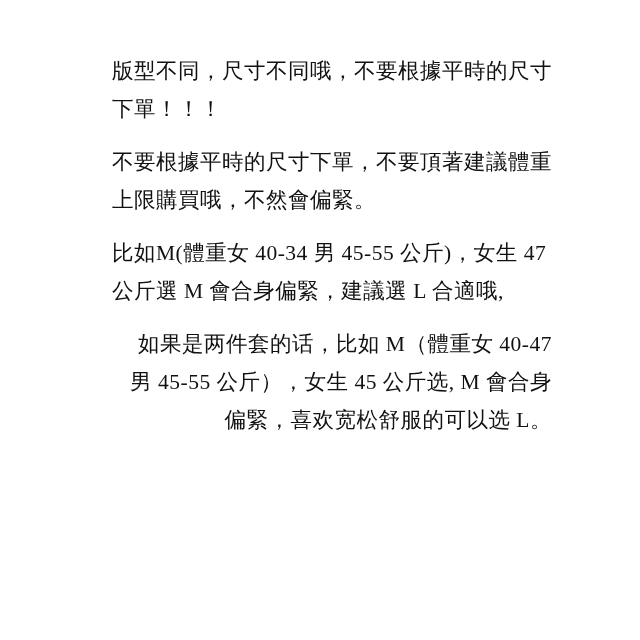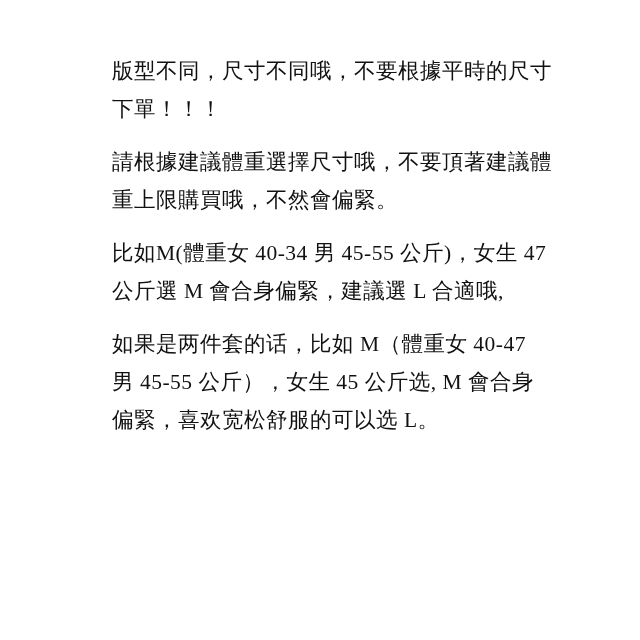--- a/index.html
+++ b/index.html
@@ -27,23 +27,24 @@
     line-height: 38px;
     letter-spacing: 0.5px;
     text-align: left;
     margin: 0 0 15px 0;
     white-space: pre-wrap;
     word-break: break-word;
     font-weight: 400;
   }
   .para:last-child {
     margin-bottom: 0;
+    text-align: right;
   }
 </style>
 </head>
 <body>
 
 <div class="page">
   <p class="para">版型不同，尺寸不同哦，不要根據平時的尺寸下單！！！</p>
-  <p class="para">請根據建議體重選擇尺寸哦，不要頂著建議體重上限購買哦，不然會偏緊。</p>
+  <p class="para">不要根據平時的尺寸下單，不要頂著建議體重上限購買哦，不然會偏緊。</p>
   <p class="para">比如M(體重女 40-34 男 45-55 公斤)，女生 47 公斤選 M 會合身偏緊，建議選 L 合適哦,</p>
   <p class="para">如果是两件套的话，比如 M（體重女 40-47 男 45-55 公斤），女生 45 公斤选, M 會合身偏緊，喜欢宽松舒服的可以选 L。</p>
 </div>
 
 </body></html>

